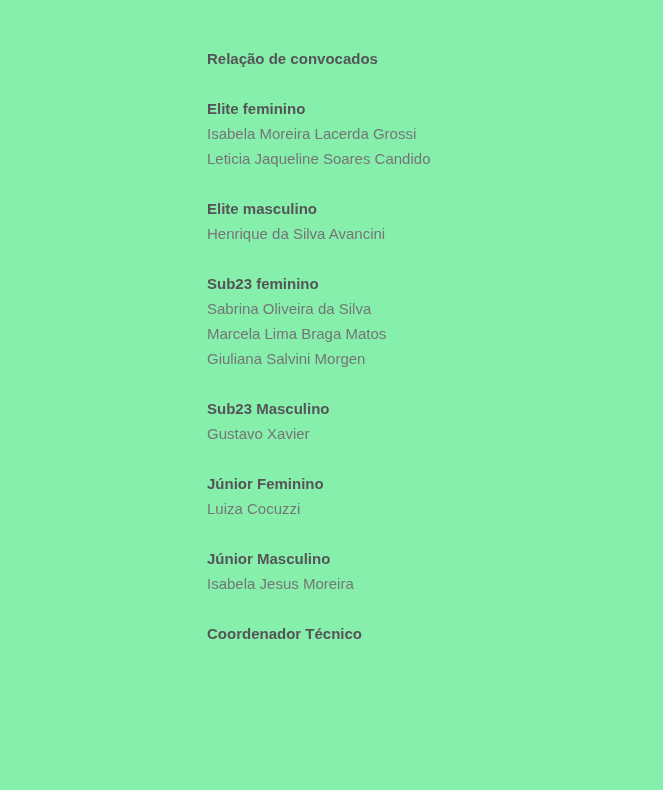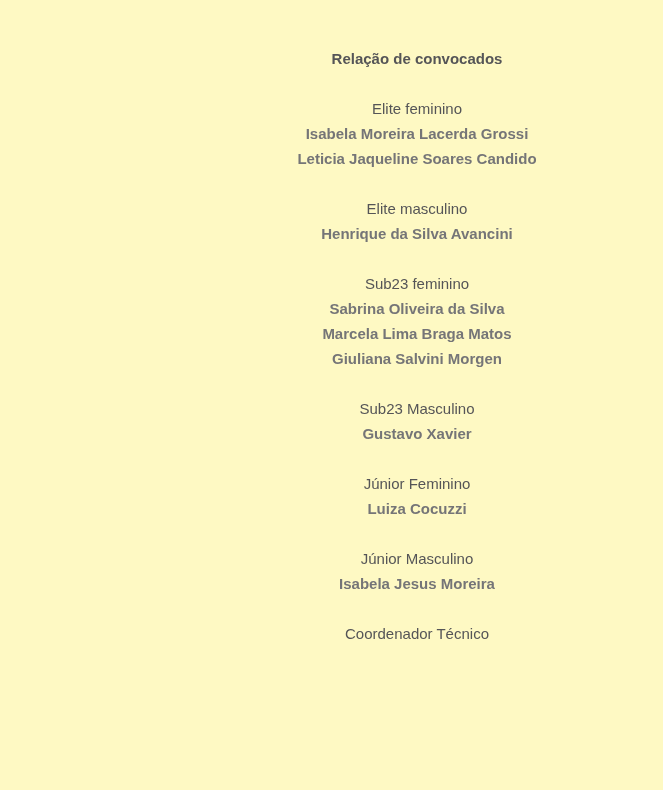--- a/index.html
+++ b/index.html
@@ -7,49 +7,48 @@
     width: 663px;
     height: 790px;
     background: #ffffff;
     font-family: "Liberation Sans", "DejaVu Sans", sans-serif;
   }
   .page {
     position: relative;
     width: 663px;
     height: 790px;
     overflow: hidden;
-    background: #fef9c3;
-    text-align: center;
+    background: #86efac;
   }
   .content {
     position: absolute;
     left: 207px;
     top: 46px;
     width: 420px;
   }
   .title {
     font-size: 15px;
     font-weight: bold;
     color: #555557;
     line-height: 25px;
   }
   .section {
     margin-top: 25px;
   }
   .section.extra-gap {
   }
   .section-heading {
     font-size: 15px;
-    font-weight: normal;
+    font-weight: bold;
     color: #555557;
     line-height: 25px;
   }
   .athlete-name {
     font-size: 15px;
-    font-weight: bold;
+    font-weight: normal;
     color: #757577;
     line-height: 25px;
   }
 </style>
 </head>
 <body>
 
 <div class="page">
   <div class="content">
     <p class="title">Relação de convocados</p>

